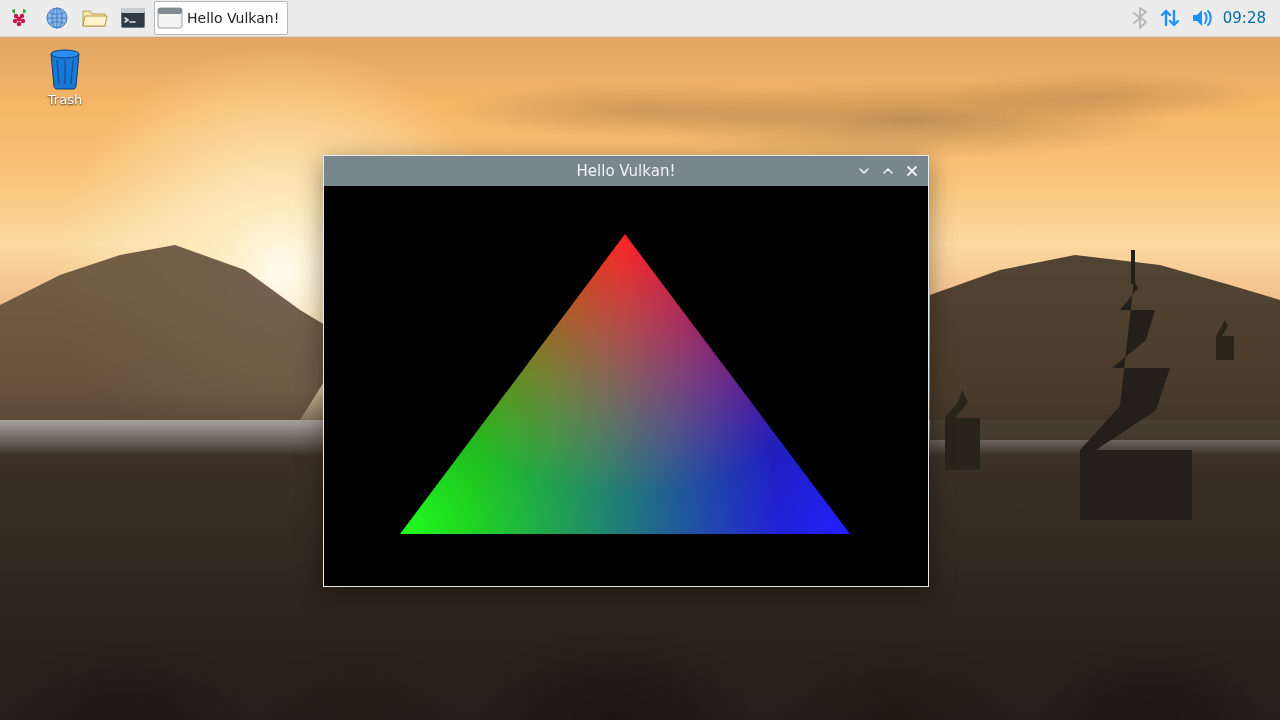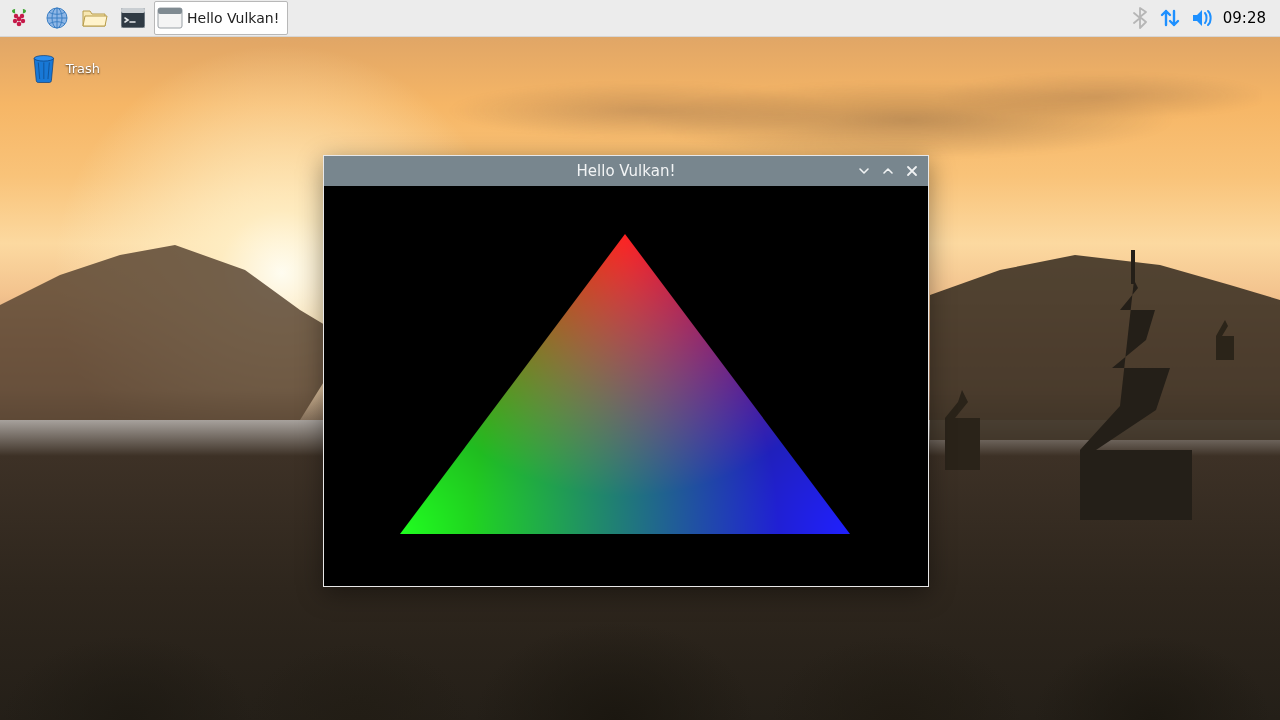--- a/index.html
+++ b/index.html
@@ -99,32 +99,32 @@
   }
   .task-entry .label { color: #222; font-size: 14px; }
   .tb-spacer { flex: 1; }
   .tb-tray {
     display: flex;
     align-items: center;
     gap: 10px;
     padding-right: 14px;
   }
   .tb-tray svg { display: block; }
-  .clock { color: #000000; font-size: 15px; }
+  .clock { color: #0369a1; font-size: 15px; }
 
   
   .desktop-icon {
     position: absolute;
     top: 46px;
     left: 30px;
     width: 70px;
     display: flex;
-    flex-direction: row;
-    align-items: center;
-    gap: 8px;
+    flex-direction: column;
+    align-items: center;
+    gap: 2px;
     cursor: pointer;
     z-index: 2;
   }
   .desktop-icon .label {
     color: #fff;
     font-size: 13px;
     text-shadow: 0 1px 2px rgba(0,0,0,0.8);
   }
 
   .layers {

